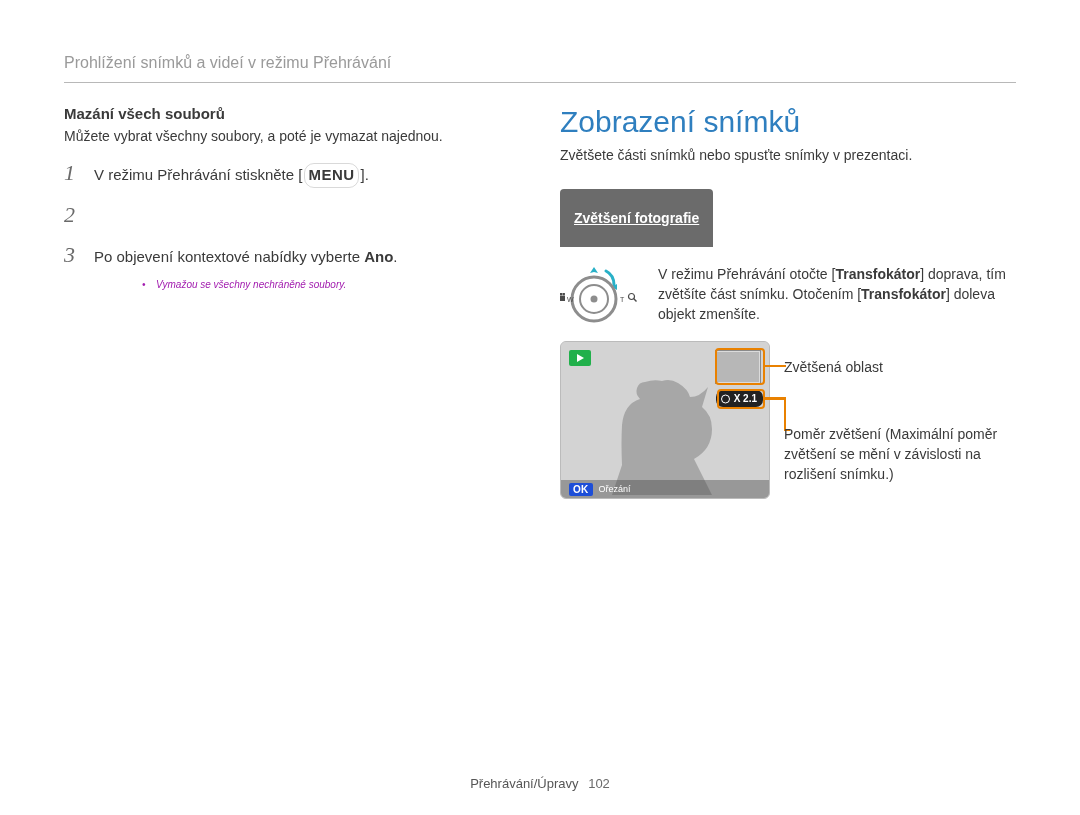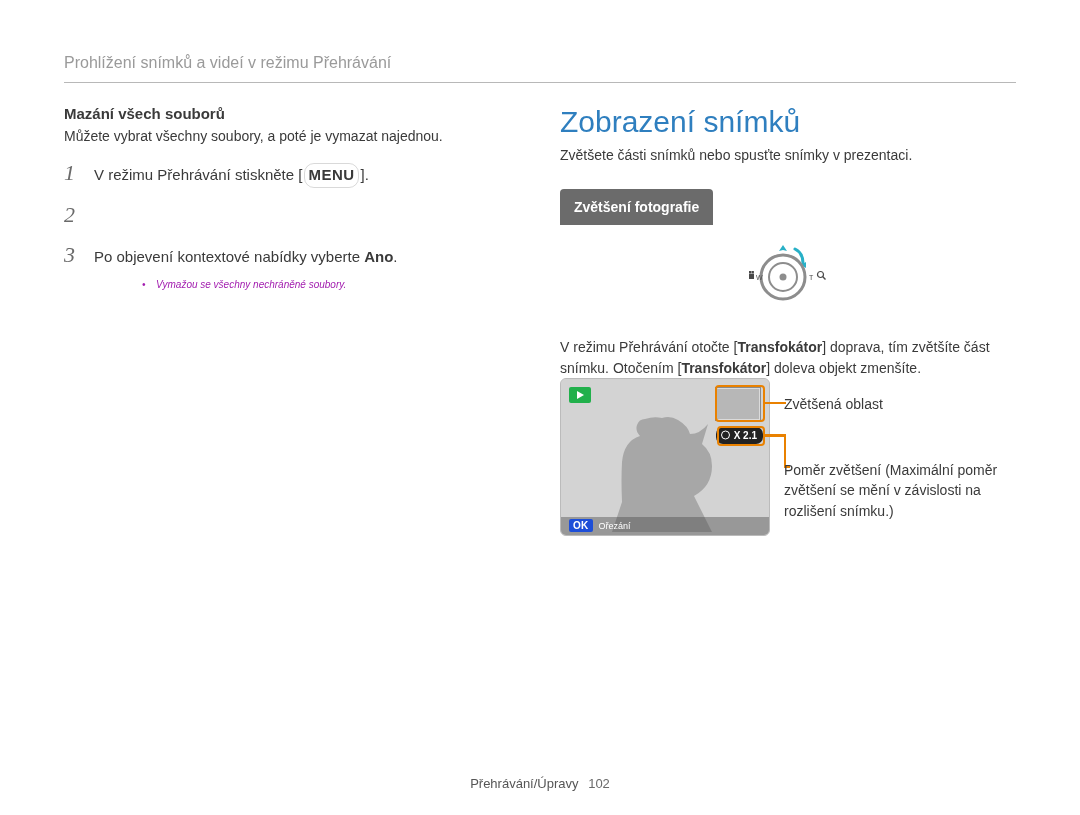--- a/index.html
+++ b/index.html
@@ -94,30 +94,31 @@
     color: #2f7fbf;
     font-weight: 400;
     margin-bottom: 6px;
   }
   .tab-label {
     display: inline-block;
     background: #6b6b6b;
     color: #fff;
     font-size: 14px;
     font-weight: 600;
-    padding: 10px 14px;
+    padding: 21px 14px;
     border-radius: 4px 4px 0 0;
     margin-top: 10px;
     margin-bottom: 14px;
+    text-decoration: underline;
   }
   .zoom-row {
     display: flex;
-    gap: 32px;
+    gap: 20px;
     align-items: center;
-    flex-direction: column;
+    margin-bottom: 14px;
   }
   .zoom-dial {
     flex: none;
     width: 78px;
     position: relative;
   }
   .zoom-dial svg { display: block; }
   .zoom-text-block {
     flex: 1;
     font-size: 14px;

